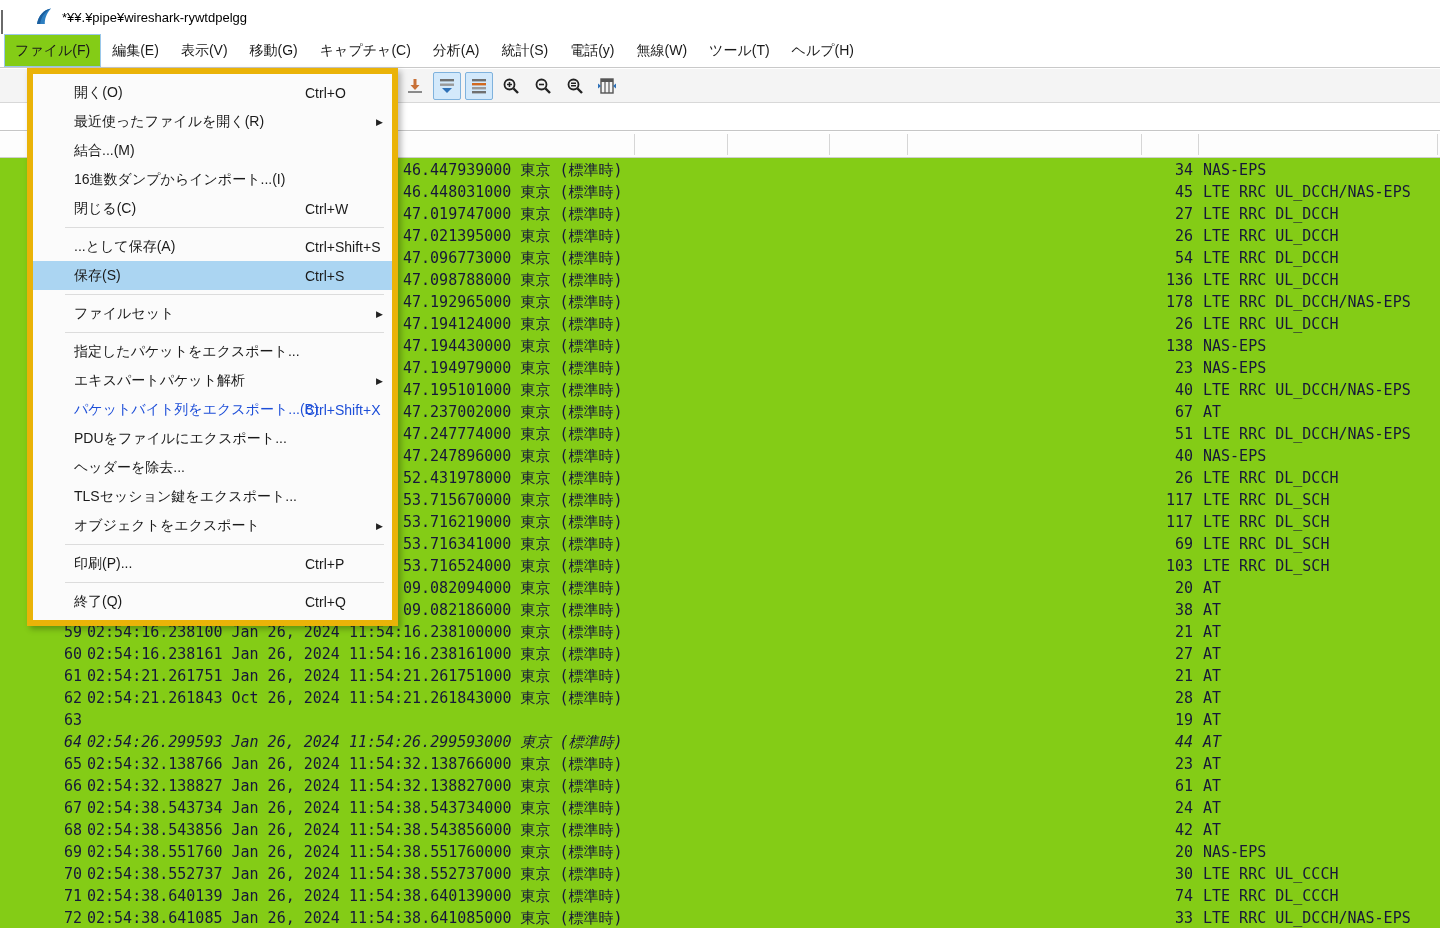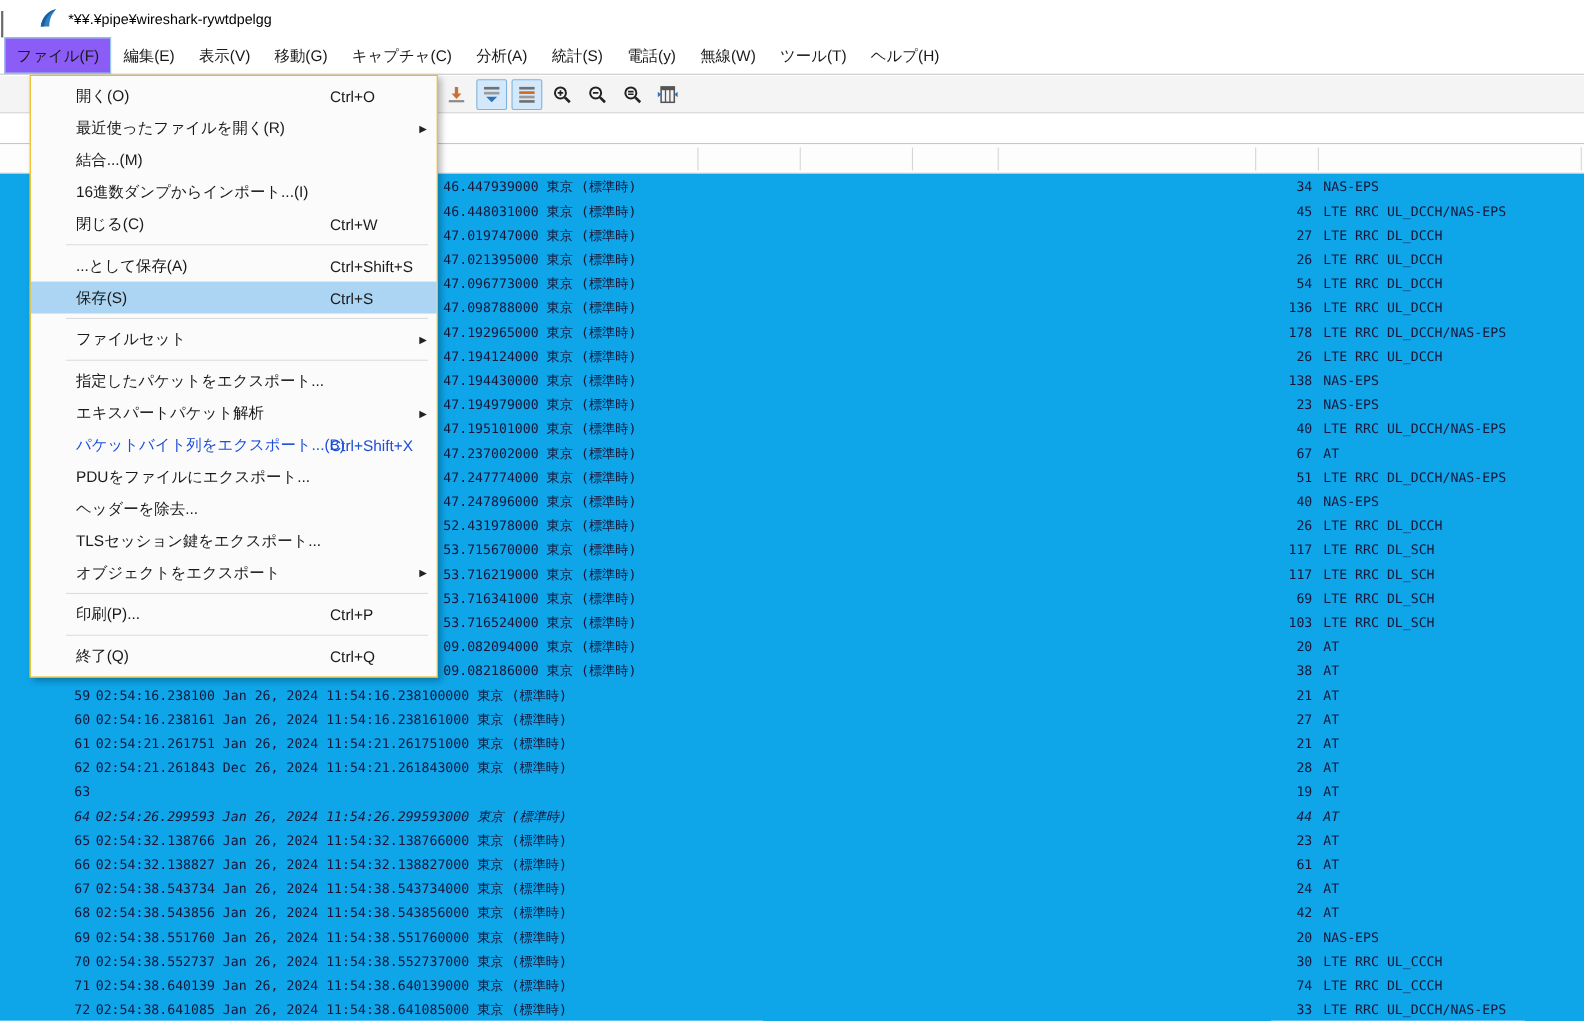--- a/index.html
+++ b/index.html
@@ -11,53 +11,53 @@
   
   .titlebar{position:absolute;left:0;top:0;right:0;height:34px;background:#ffffff;
     display:flex;align-items:center;padding-left:34px;box-sizing:border-box;}
   .titlebar .app-icon{width:20px;height:20px;margin-right:8px;flex:0 0 auto;}
   .titlebar .title-text{font-size:13px;color:#000000;}
   .left-edge{position:absolute;left:1px;top:10px;width:2px;height:58px;background:#6a6a6a;}
 
   .menubar{position:absolute;left:0;top:34px;right:0;height:34px;background:#ffffff;
     border-bottom:1px solid #c9c9c9;display:flex;align-items:stretch;padding-left:4px;box-sizing:border-box;}
   .menubar .mitem{display:flex;align-items:center;padding:0 11px;font-size:14px;color:#1a1a1a;cursor:default;}
-  .menubar .mitem.active{background:#8b5cf6;box-shadow:inset 0 0 0 1px #9ac7ea;}
+  .menubar .mitem.active{background:#84cc16;box-shadow:inset 0 0 0 1px #9ac7ea;}
 
   .toolbar{position:absolute;left:0;top:69px;right:0;height:34px;background:#f4f4f4;
     border-bottom:1px solid #d8d8d8;box-sizing:border-box;}
   .tb-icons{position:absolute;left:401px;top:3px;display:flex;gap:4px;align-items:center;}
   .tbtn{width:28px;height:28px;display:flex;align-items:center;justify-content:center;
     border:1px solid transparent;border-radius:2px;box-sizing:border-box;}
   .tbtn.pressed{background:#d3e9fb;border-color:#7fb2dd;}
   .tbtn svg{display:block;}
 
   .filterbar{position:absolute;left:0;top:104px;right:0;height:27px;background:#ffffff;
     border-bottom:1px solid #c6c6c6;box-sizing:border-box;}
 
   
   .plheader{position:absolute;left:0;top:132px;right:0;height:26px;background:#fdfdfd;
     border-bottom:1px solid #cfcfcf;font-size:13px;color:#000;box-sizing:border-box;}
   .hcol{position:absolute;top:0;height:25px;line-height:25px;white-space:nowrap;margin-top:44px;}
   .hcol.right{text-align:right;}
   .hsep{position:absolute;top:2px;height:21px;width:1px;background:#d6d6d6;}
 
   
-  .plist{position:absolute;left:0;top:158px;right:0;bottom:0;background:#0ea5e9;
-    font-family:"DejaVu Sans Mono",monospace;font-size:12px;color:#17173a;}
+  .plist{position:absolute;left:0;top:158px;right:0;bottom:0;background:#84cc16;
+    font-family:"DejaVu Sans Mono",monospace;font-size:15px;color:#17173a;}
   .prow{position:absolute;left:0;right:0;height:22px;line-height:22px;white-space:pre;}
   .prow .no{position:absolute;left:28px;width:54px;text-align:right;}
   .prow .rest{position:absolute;left:87px;}
   .prow .tail{position:absolute;left:403px;}
   .prow .len{position:absolute;left:1093px;width:100px;text-align:right;}
   .prow .proto{position:absolute;left:1203px;}
 
   
   .filemenu{position:absolute;left:27px;top:68px;width:371px;box-sizing:border-box;
-    background:#fbfbfb;border:1px solid #eab308;box-shadow:3px 3px 6px rgba(0,0,0,0.28);
+    background:#fbfbfb;border:6px solid #eab308;box-shadow:3px 3px 6px rgba(0,0,0,0.28);
     padding:4px 0;z-index:20;font-size:14px;color:#1a1a1a;}
   .fm-item{height:29px;display:flex;align-items:center;padding-left:41px;position:relative;cursor:default;}
   .fm-item .sc{position:absolute;left:272px;}
   .fm-item .arrow{position:absolute;right:9px;font-size:9px;color:#222;}
   .fm-item.hl{background:#abd5f2;}
   .fm-item.disabled{color:#1d4ed8;}
   .fm-sep{height:9px;position:relative;}
   .fm-sep::after{content:"";position:absolute;left:32px;right:8px;top:4px;height:1px;background:#dcdcdc;}
 </style>
 </head>
@@ -193,21 +193,21 @@
     <div class="prow" style="top: 309px;"><span class="tail">52.431978000 東京 (標準時)</span><span class="len">26</span><span class="proto">LTE RRC DL_DCCH</span></div>
     <div class="prow" style="top: 331px;"><span class="tail">53.715670000 東京 (標準時)</span><span class="len">117</span><span class="proto">LTE RRC DL_SCH</span></div>
     <div class="prow" style="top: 353px;"><span class="tail">53.716219000 東京 (標準時)</span><span class="len">117</span><span class="proto">LTE RRC DL_SCH</span></div>
     <div class="prow" style="top: 375px;"><span class="tail">53.716341000 東京 (標準時)</span><span class="len">69</span><span class="proto">LTE RRC DL_SCH</span></div>
     <div class="prow" style="top: 397px;"><span class="tail">53.716524000 東京 (標準時)</span><span class="len">103</span><span class="proto">LTE RRC DL_SCH</span></div>
     <div class="prow" style="top: 419px;"><span class="tail">09.082094000 東京 (標準時)</span><span class="len">20</span><span class="proto">AT</span></div>
     <div class="prow" style="top: 441px;"><span class="tail">09.082186000 東京 (標準時)</span><span class="len">38</span><span class="proto">AT</span></div>
     <div class="prow" style="top: 463px;"><span class="no">59</span><span class="rest">02:54:16.238100 Jan 26, 2024 11:54:16.238100000 東京 (標準時)</span><span class="len">21</span><span class="proto">AT</span></div>
     <div class="prow" style="top: 485px;"><span class="no">60</span><span class="rest">02:54:16.238161 Jan 26, 2024 11:54:16.238161000 東京 (標準時)</span><span class="len">27</span><span class="proto">AT</span></div>
     <div class="prow" style="top: 507px;"><span class="no">61</span><span class="rest">02:54:21.261751 Jan 26, 2024 11:54:21.261751000 東京 (標準時)</span><span class="len">21</span><span class="proto">AT</span></div>
-    <div class="prow" style="top: 529px;"><span class="no">62</span><span class="rest">02:54:21.261843 Dec 26, 2024 11:54:21.261843000 東京 (標準時)</span><span class="len">28</span><span class="proto">AT</span></div>
+    <div class="prow" style="top: 529px;"><span class="no">62</span><span class="rest">02:54:21.261843 Oct 26, 2024 11:54:21.261843000 東京 (標準時)</span><span class="len">28</span><span class="proto">AT</span></div>
     <div class="prow" style="top: 551px;"><span class="no">63</span><span class="len">19</span><span class="proto">AT</span></div>
     <div class="prow" style="top: 573px; font-style: italic;"><span class="no">64</span><span class="rest">02:54:26.299593 Jan 26, 2024 11:54:26.299593000 東京 (標準時)</span><span class="len">44</span><span class="proto">AT</span></div>
     <div class="prow" style="top: 595px; padding-left: 44px;"><span class="no">65</span><span class="rest">02:54:32.138766 Jan 26, 2024 11:54:32.138766000 東京 (標準時)</span><span class="len">23</span><span class="proto">AT</span></div>
     <div class="prow" style="top: 617px;"><span class="no">66</span><span class="rest">02:54:32.138827 Jan 26, 2024 11:54:32.138827000 東京 (標準時)</span><span class="len">61</span><span class="proto">AT</span></div>
     <div class="prow" style="top: 639px;"><span class="no">67</span><span class="rest">02:54:38.543734 Jan 26, 2024 11:54:38.543734000 東京 (標準時)</span><span class="len">24</span><span class="proto">AT</span></div>
     <div class="prow" style="top: 661px;"><span class="no">68</span><span class="rest">02:54:38.543856 Jan 26, 2024 11:54:38.543856000 東京 (標準時)</span><span class="len">42</span><span class="proto">AT</span></div>
     <div class="prow" style="top: 683px;"><span class="no">69</span><span class="rest">02:54:38.551760 Jan 26, 2024 11:54:38.551760000 東京 (標準時)</span><span class="len">20</span><span class="proto">NAS-EPS</span></div>
     <div class="prow" style="top: 705px;"><span class="no">70</span><span class="rest">02:54:38.552737 Jan 26, 2024 11:54:38.552737000 東京 (標準時)</span><span class="len">30</span><span class="proto">LTE RRC UL_CCCH</span></div>
     <div class="prow" style="top: 727px;"><span class="no">71</span><span class="rest">02:54:38.640139 Jan 26, 2024 11:54:38.640139000 東京 (標準時)</span><span class="len">74</span><span class="proto">LTE RRC DL_CCCH</span></div>
     <div class="prow" style="top: 749px;"><span class="no">72</span><span class="rest">02:54:38.641085 Jan 26, 2024 11:54:38.641085000 東京 (標準時)</span><span class="len">33</span><span class="proto">LTE RRC UL_DCCH/NAS-EPS</span></div>

